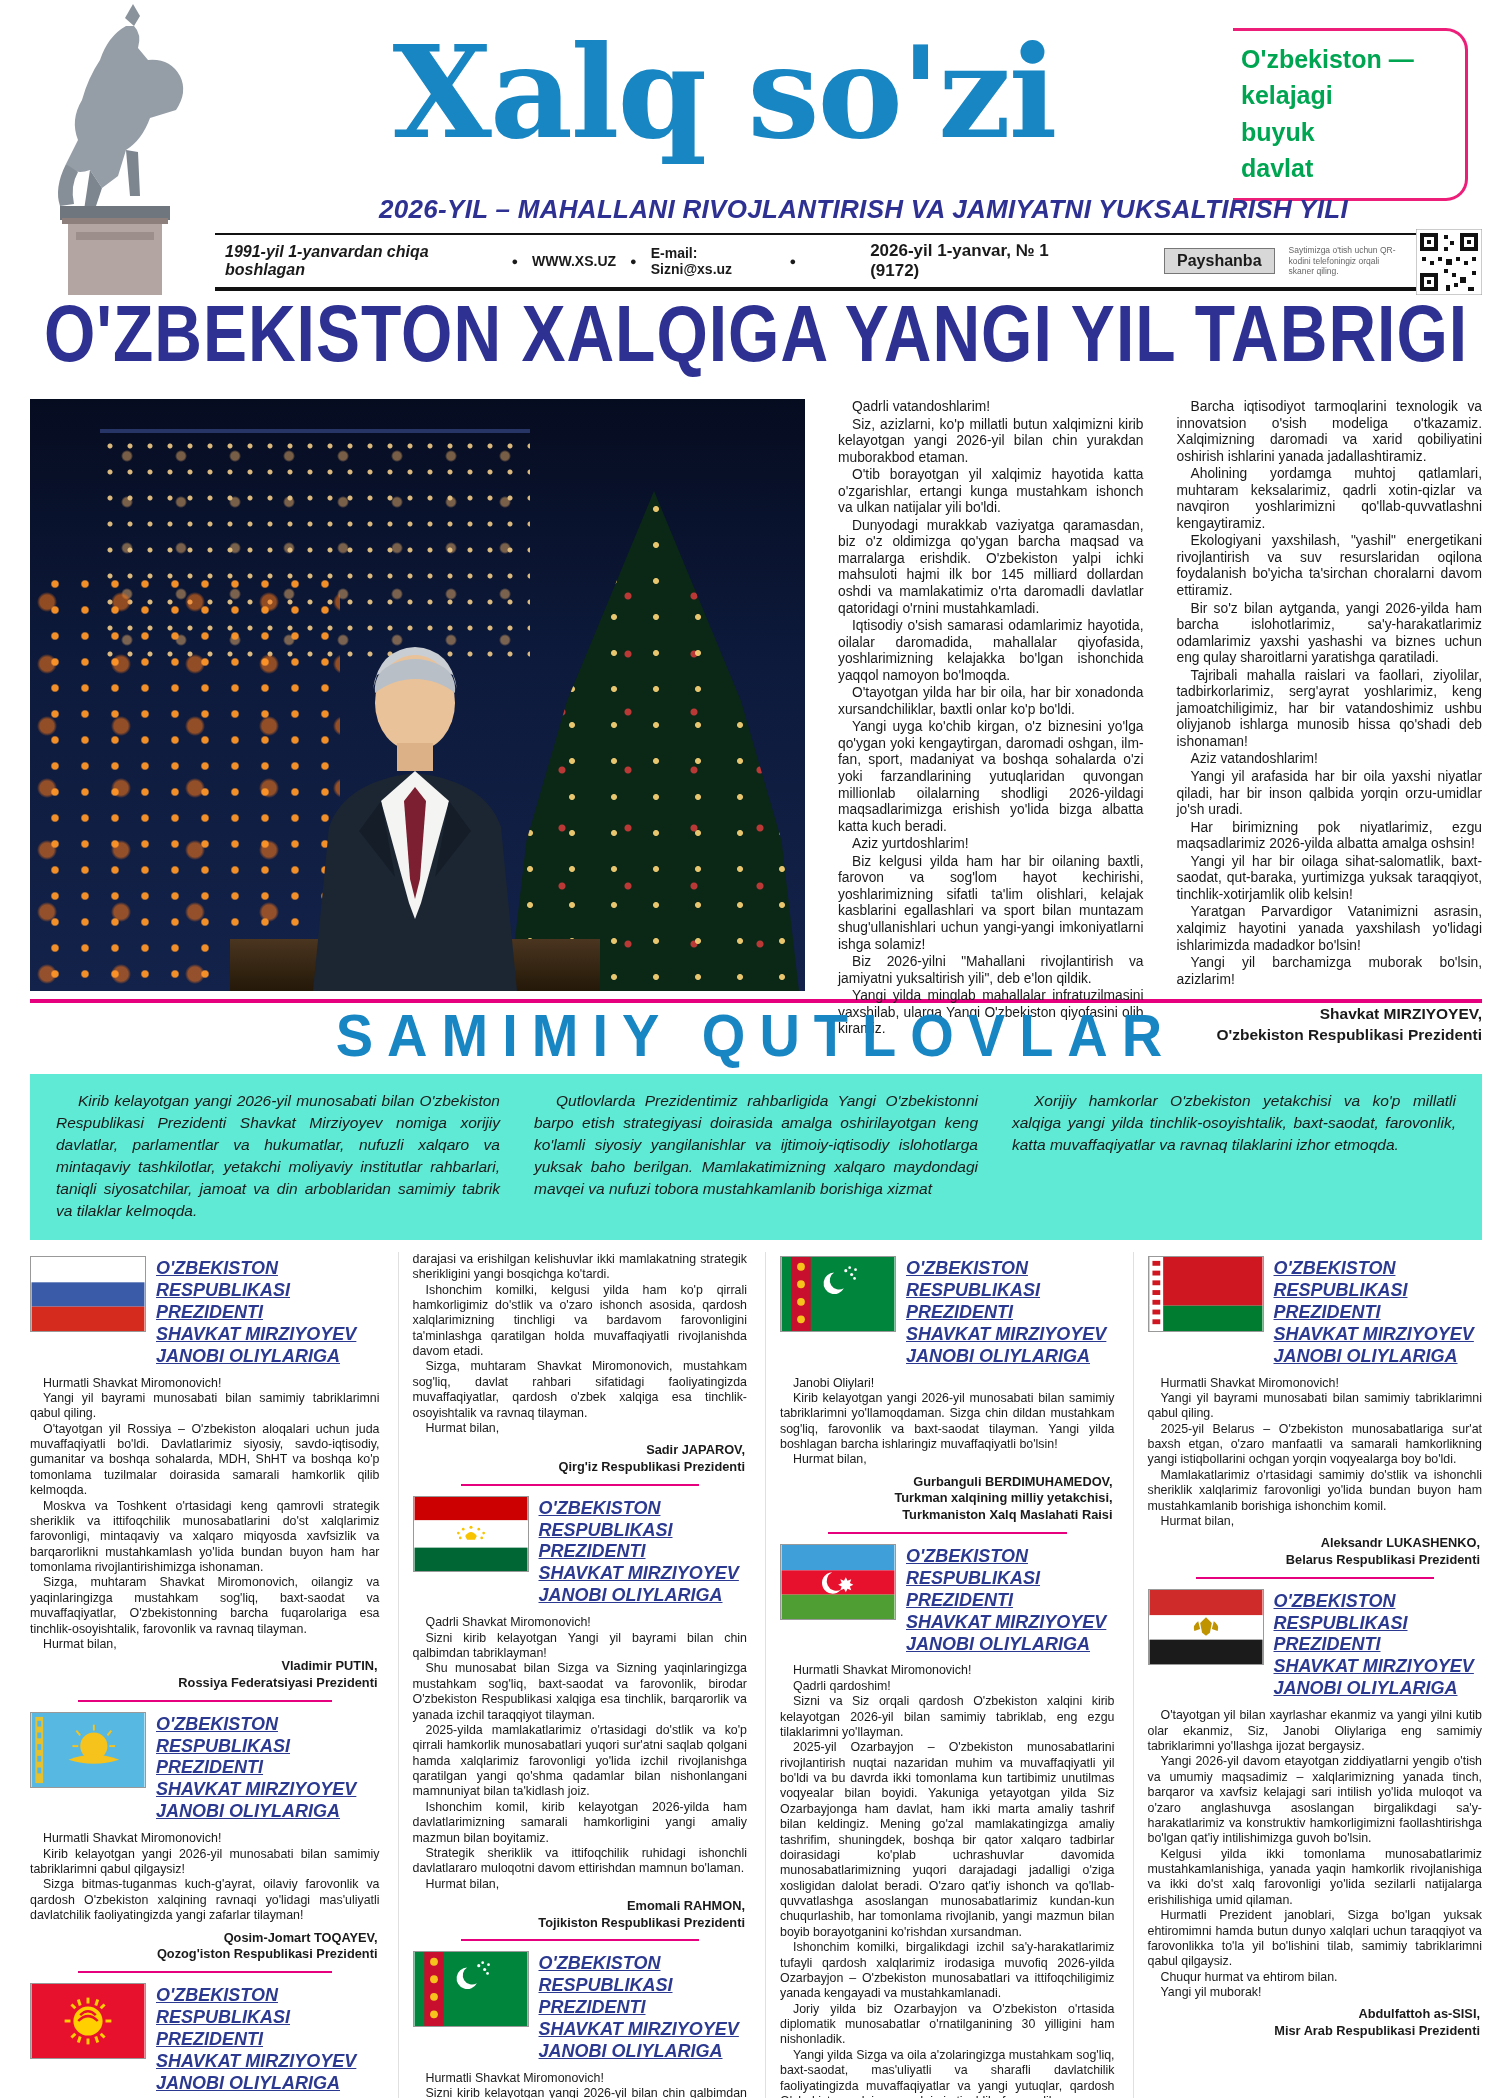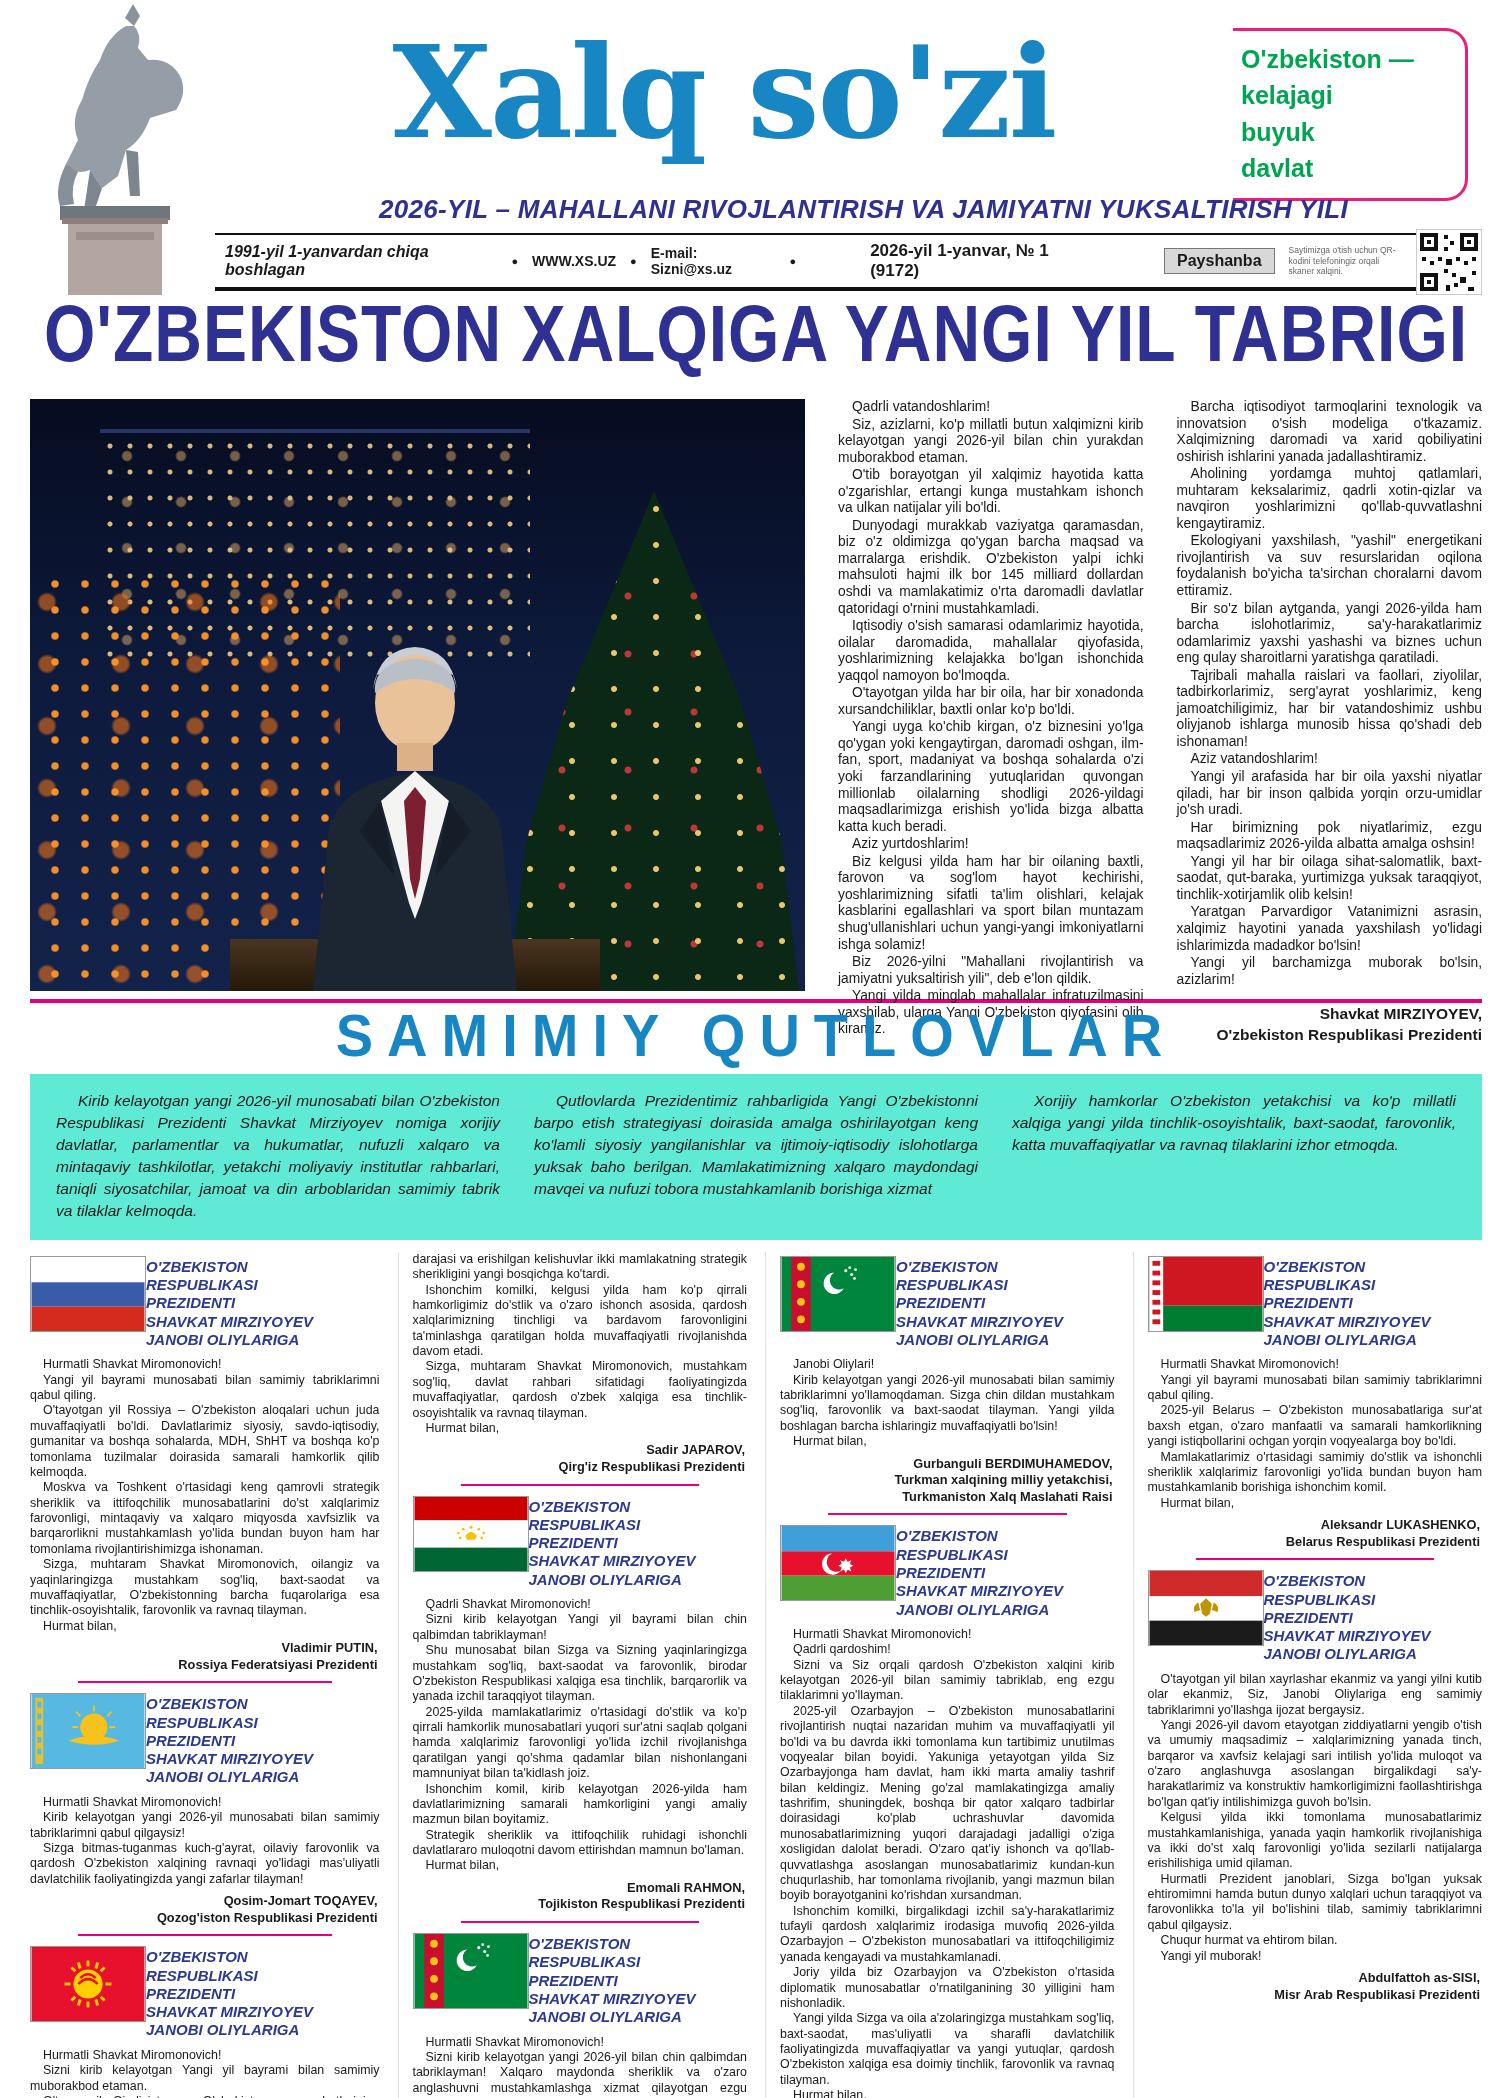--- a/index.html
+++ b/index.html
@@ -57,21 +57,21 @@
   .intro-col { font-style:italic; font-size:15.5px; line-height:1.42; }
   .intro-col .para { margin:0; text-indent:22px; text-align:justify; }
 
   
   .letters-grid { display:grid; grid-template-columns:repeat(4,1fr); column-gap:18px; padding:12px 30px 0; height:886px; }
   .letters-col { overflow:hidden; }
   .letters-col + .letters-col { border-left:1px solid #e0e0e0; padding-left:14px; }
   .letter-head { display:flex; margin:4px 0 8px; align-items:flex-start; }
   .flag { width:116px; height:76px; flex:0 0 116px; border:1px solid #999; position:relative; overflow:hidden; }
   .flag svg { display:block; width:100%; height:100%; }
-  .head-text { color:#2b3990; font-weight:bold; font-style:italic; font-size:15px; line-height:1.22; white-space:pre-line; padding-top:2px; }
+  .head-text { color:#2b3990; font-weight:bold; font-style:italic; font-size:18px; line-height:1.22; white-space:pre-line; padding-left:10px; padding-top:2px;text-decoration:underline; }
   .letter-body { font-size:12.4px; line-height:1.24; }
   .letter-body .para { margin:0; text-indent:13px; text-align:justify; }
   .no-first-indent .para:first-child { text-indent:0; }
   .letter-sig { text-align:right; font-weight:bold; font-size:12.8px; line-height:1.3; white-space:pre-line; margin:6px 2px 8px; }
   .letter-sep { border-top:2.5px solid #e6007e; margin:6px 48px 10px; }
 </style>
 </head>
 <body>
 
 <div class="masthead">
@@ -102,21 +102,21 @@
 
 <div class="dateline">
   <span class="founded">1991-yil 1-yanvardan chiqa boshlagan</span>
   <span class="bullet">●</span>
   <span class="site">WWW.XS.UZ</span>
   <span class="bullet">●</span>
   <span class="email">E-mail: Sizni@xs.uz</span>
   <span class="bullet">●</span>
   <span class="issue">2026-yil 1-yanvar, № 1 (9172)</span>
   <span class="daybox">Payshanba</span>
-  <span class="qr-note">Saytimizga o'tish uchun QR-kodini telefoningiz orqali skaner xalqini.</span>
+  <span class="qr-note">Saytimizga o'tish uchun QR-kodini telefoningiz orqali skaner qiling.</span>
   <span class="qr">
     <svg viewBox="0 0 66 66" xmlns="http://www.w3.org/2000/svg">
       <rect width="66" height="66" fill="#fff" stroke="#999" stroke-width="1"></rect>
       <g fill="#111">
         <rect x="4" y="4" width="18" height="18"></rect>
           <rect x="44" y="4" width="18" height="18"></rect>
           <rect x="4" y="44" width="18" height="18"></rect>
         <rect x="8" y="8" width="10" height="10" fill="#fff"></rect>
           <rect x="48" y="8" width="10" height="10" fill="#fff"></rect>
           <rect x="8" y="48" width="10" height="10" fill="#fff"></rect>

